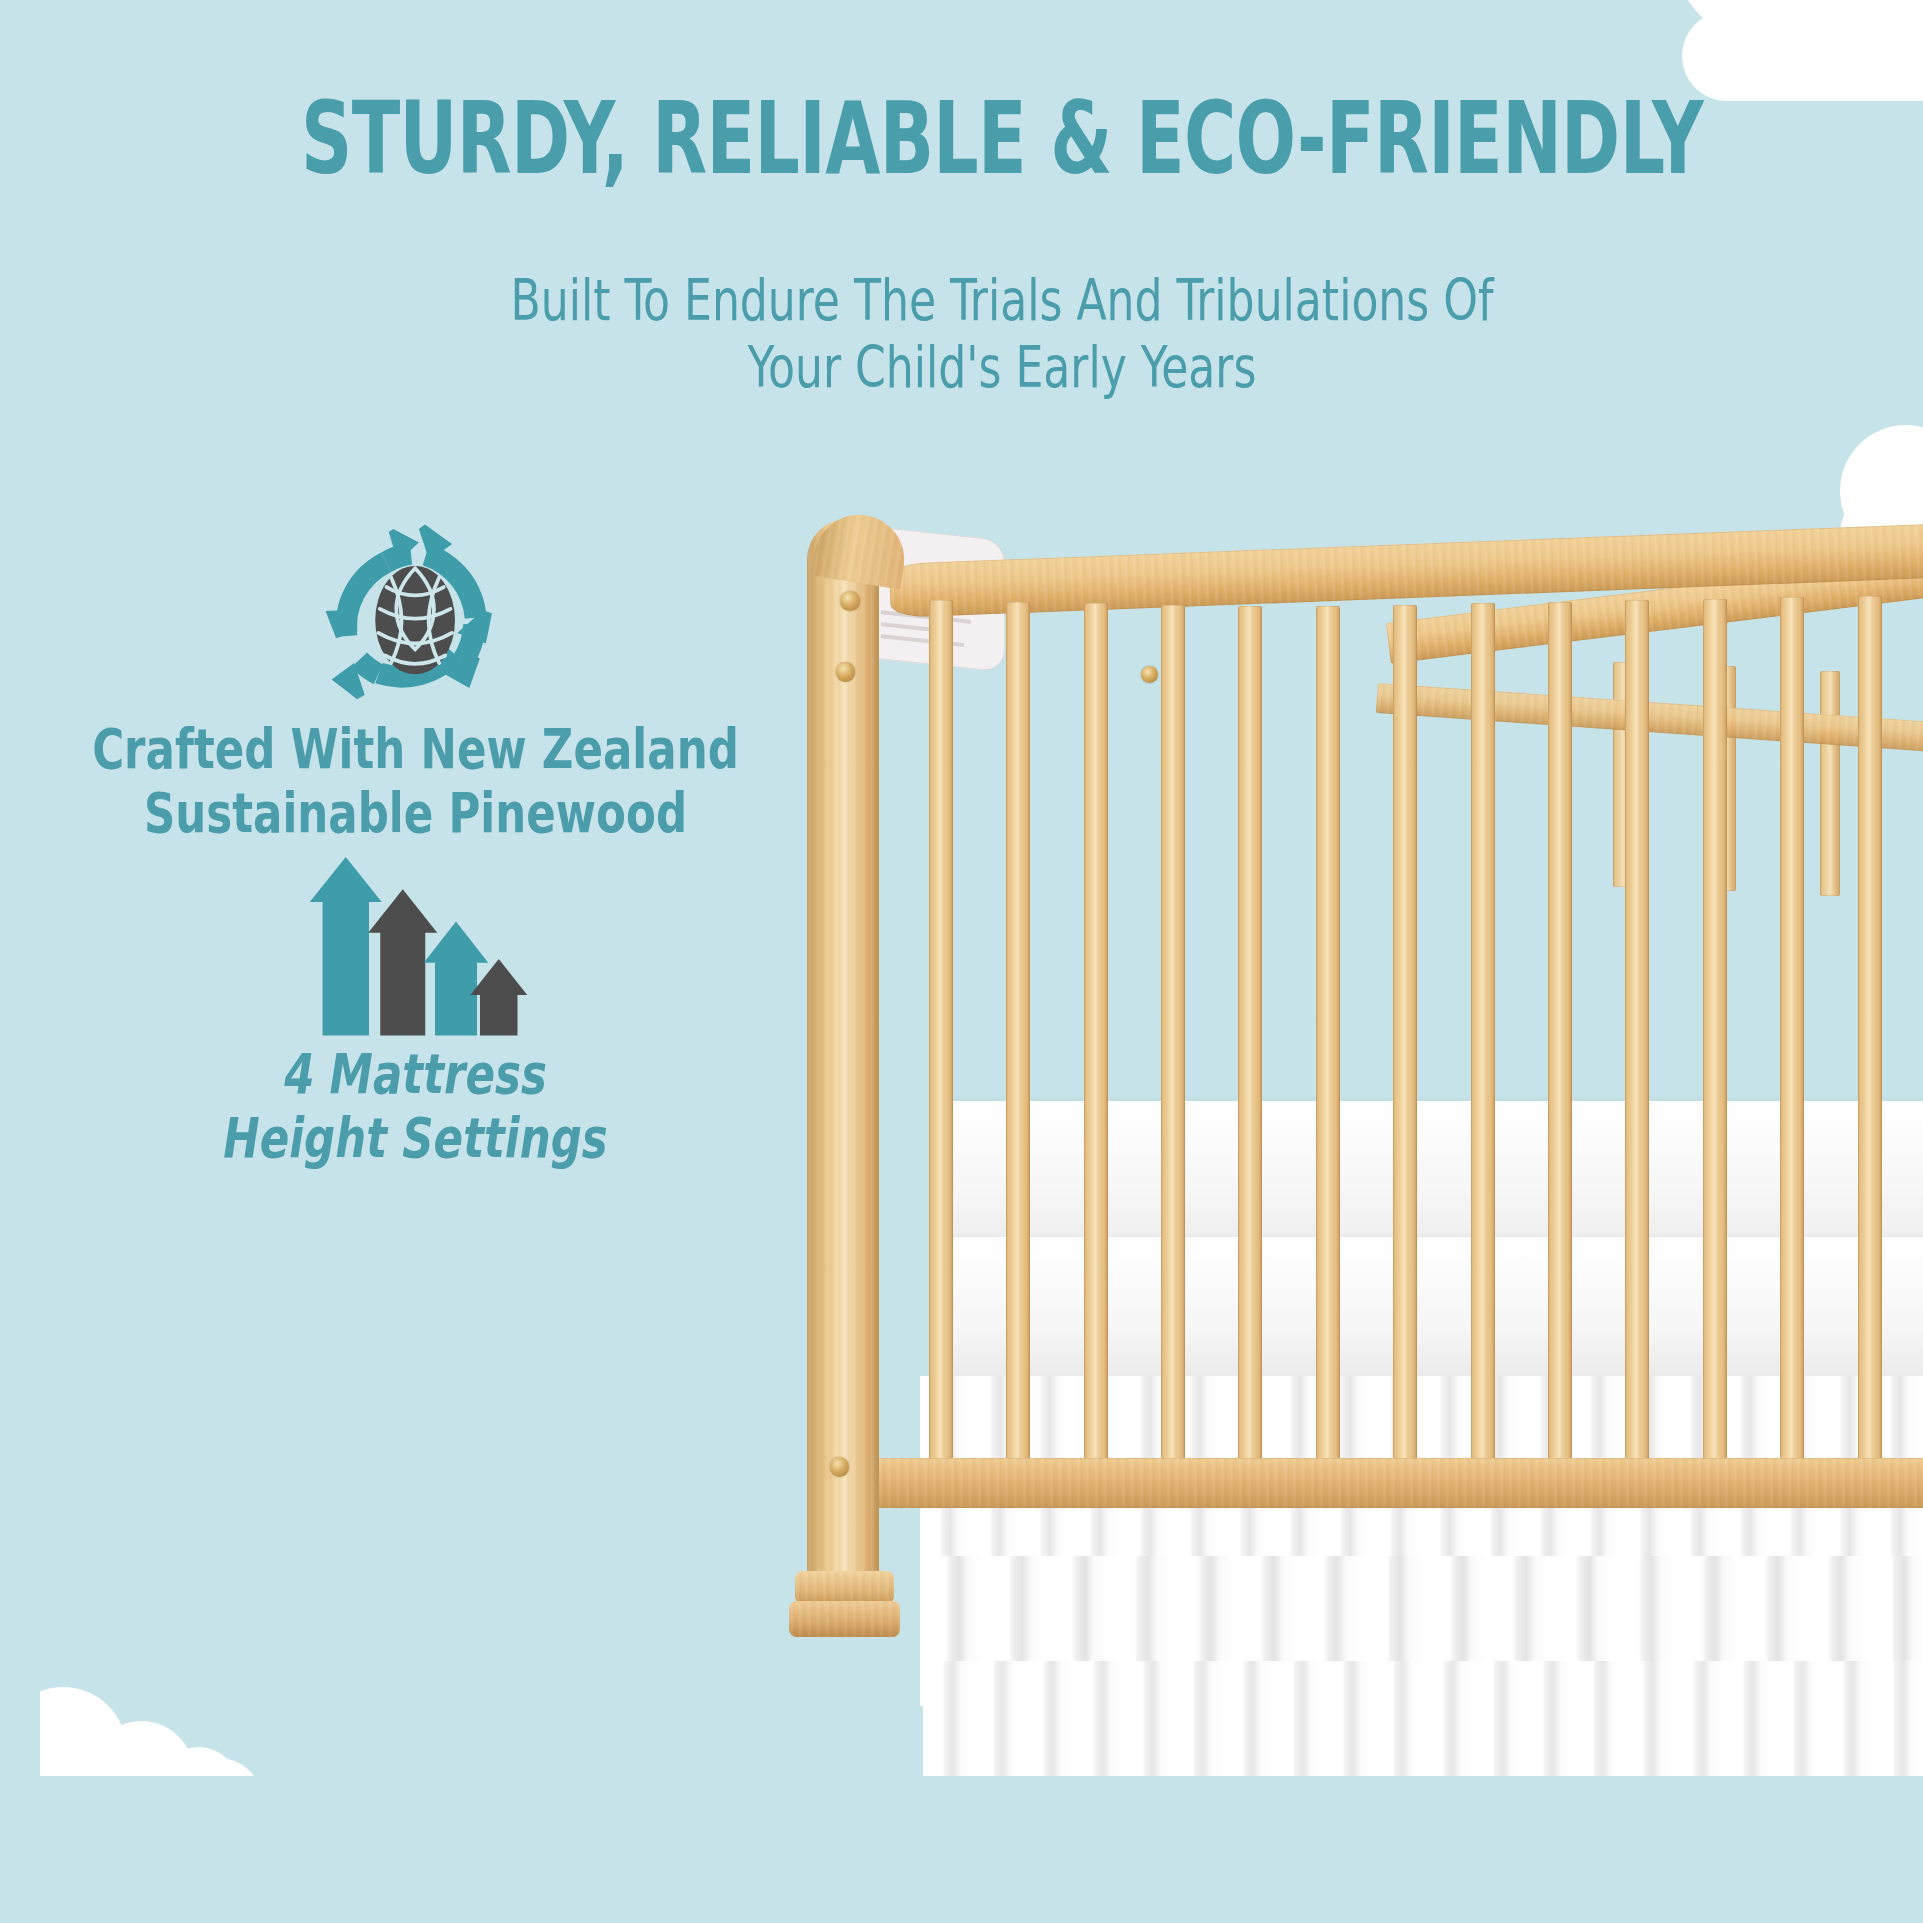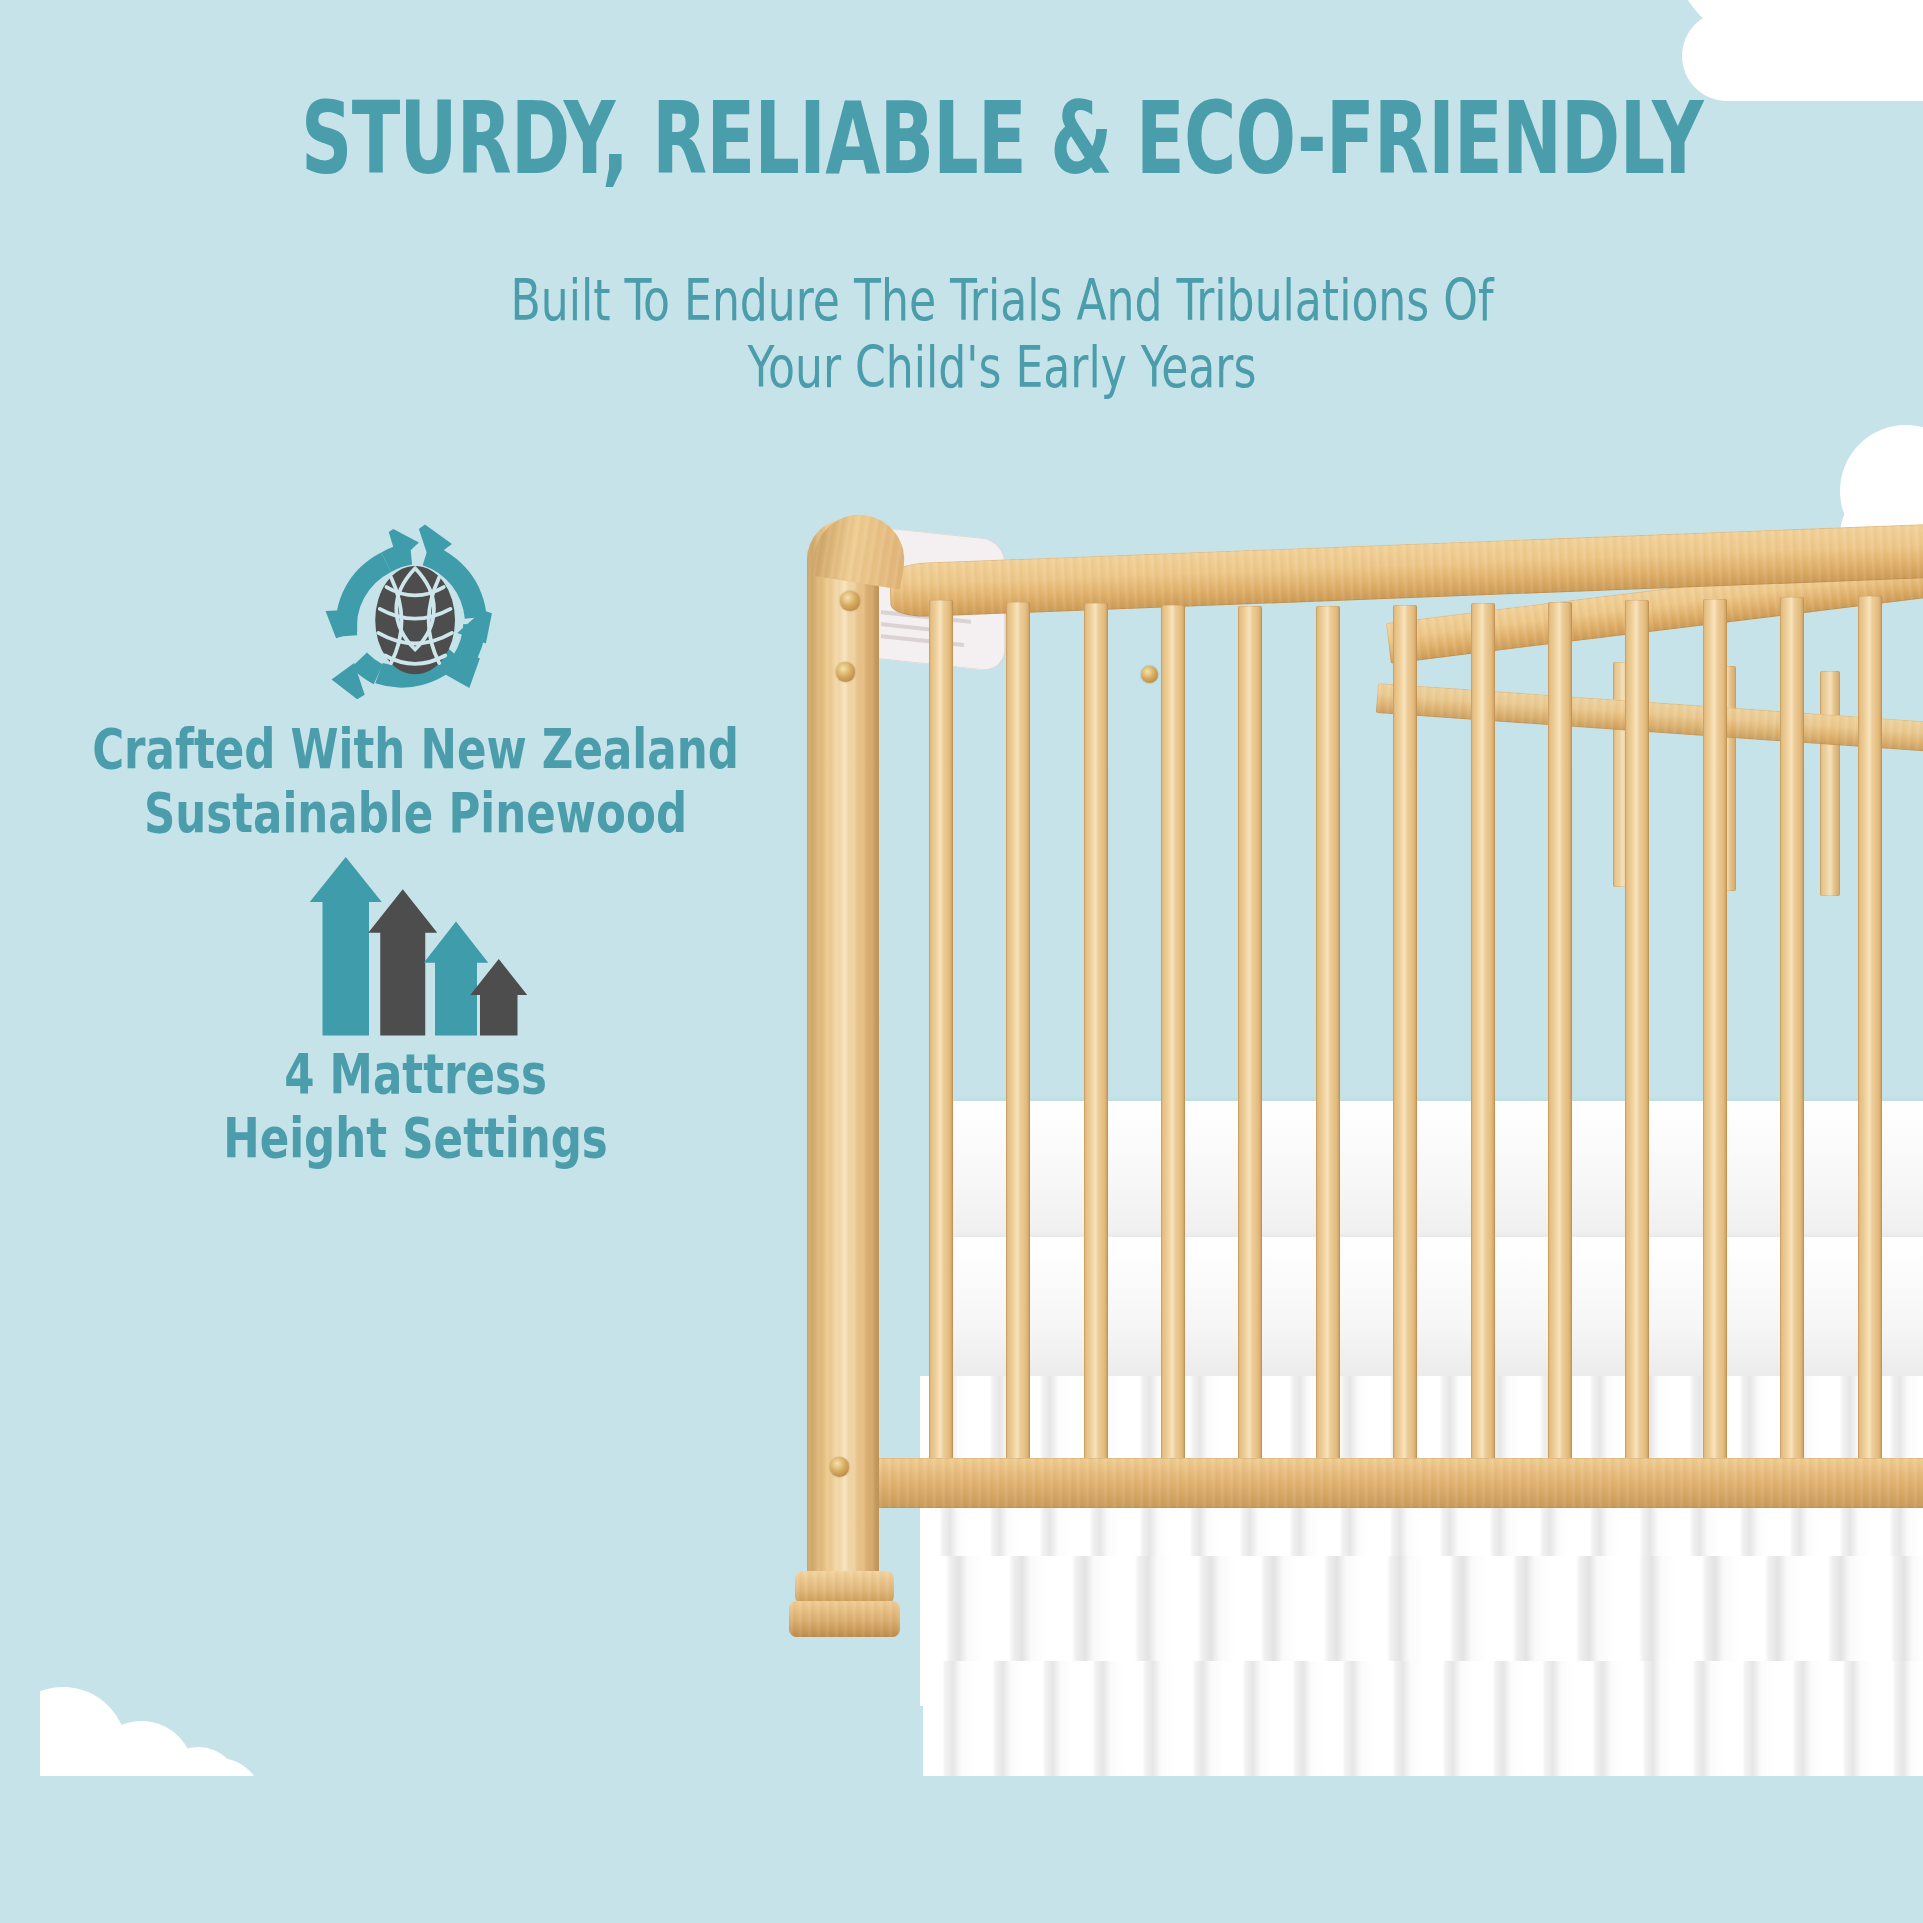--- a/index.html
+++ b/index.html
@@ -162,21 +162,21 @@
             <path d="M169 88 q-14 30 -14 58 q0 28 14 56"></path>
           </g>
         </svg>
       </div>
       <div class="feat-label">
         <div>Crafted With New Zealand</div>
         <div>Sustainable Pinewood</div>
       </div>
     </div>
 
-    <div class="feature f3" style="height:286px;margin-top:36px;">
+    <div class="feature f3" style="height:286px;margin-top:36px;font-style:italic;">
       <div class="feat-icon" style="height:195px;">
         <svg width="225" height="195" viewBox="0 0 300 260">
 
           <path d="M57 12 L105 72 H88 V250 H26 V72 H9 Z" fill="#3f9cab"></path>
 
           <path d="M133 55 L179 113 H163 V250 H103 V113 H87 Z" fill="#4d4d4d"></path>
 
           <path d="M204 98 L247 153 H232 V250 H176 V153 H161 Z" fill="#3f9cab"></path>
 
           <path d="M261 148 L299 196 H286 V250 H236 V196 H223 Z" fill="#4d4d4d"></path>

